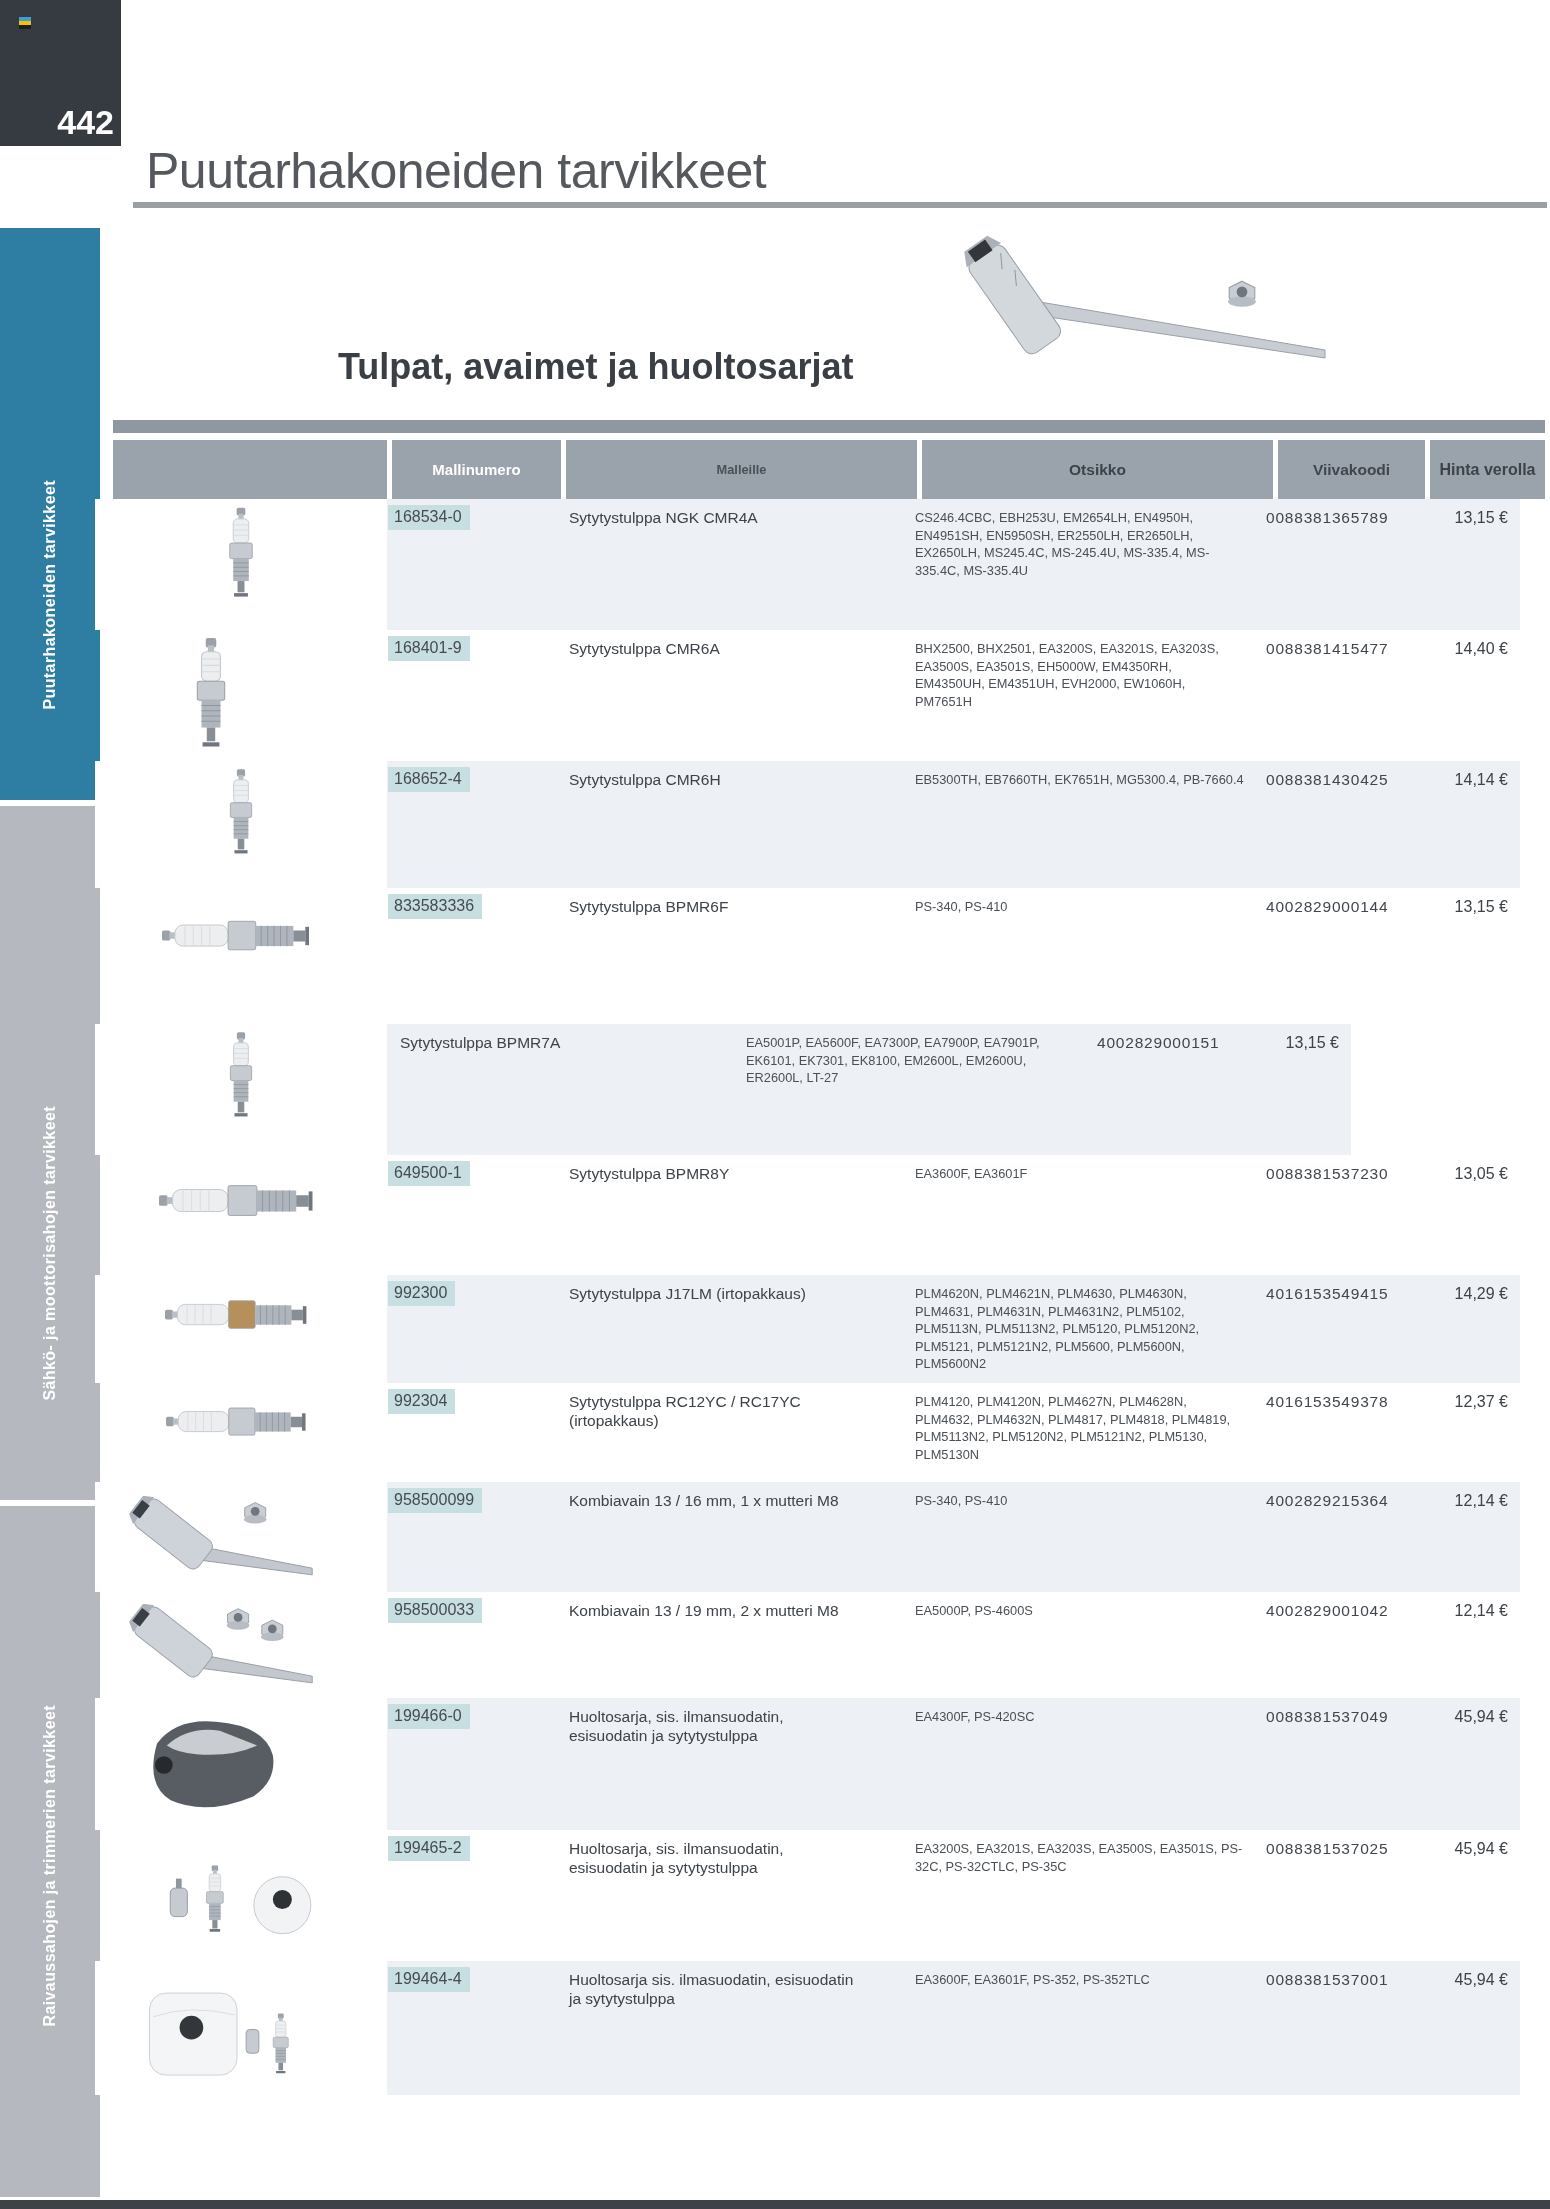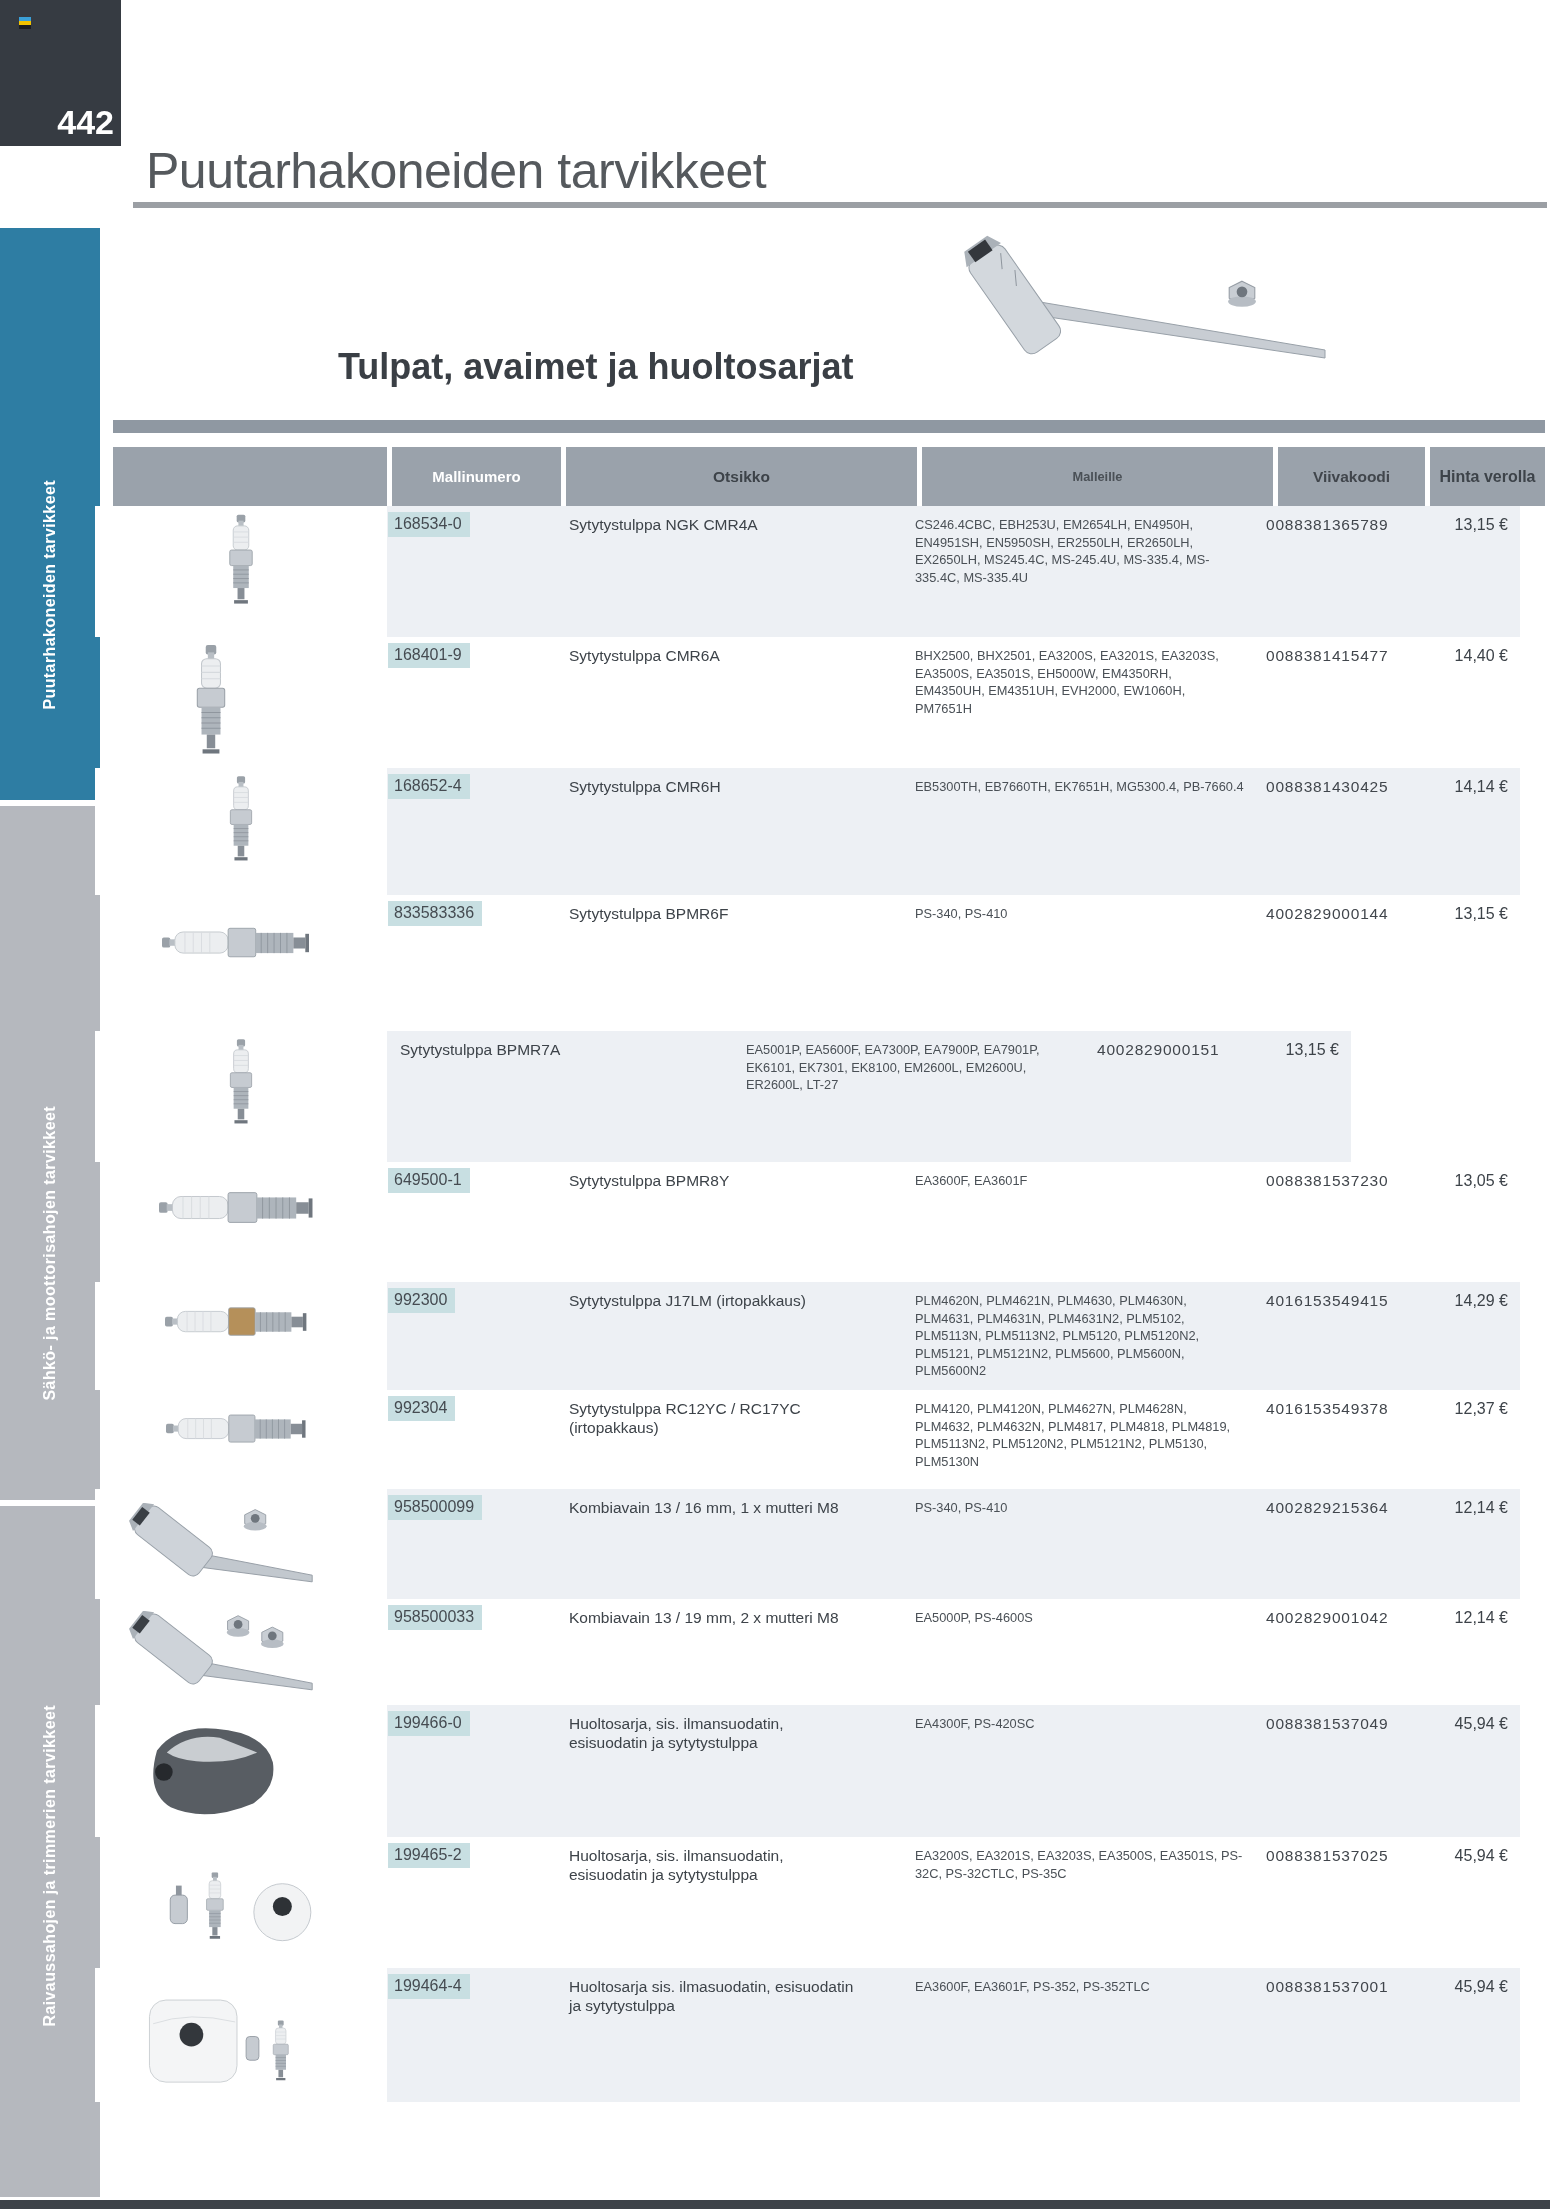--- a/index.html
+++ b/index.html
@@ -23,21 +23,21 @@
   .footerbar{position:absolute;left:0;top:2200px;width:1550px;height:9px;background:#3d4248;}
   
   .title{position:absolute;left:146px;top:146px;font-size:50px;line-height:1;color:#55595d;letter-spacing:-.5px;}
   .titlebar{position:absolute;left:133px;top:202px;width:1414px;height:6px;background:#9b9fa4;}
   .section-heading{position:absolute;left:338px;top:349px;font-size:36px;line-height:1;font-weight:bold;color:#3a3f45;}
   
   .wrench-photo{position:absolute;left:930px;top:232px;}
   
   .table{position:absolute;left:95px;top:420px;width:1450px;}
   .topbar{height:13px;background:#8f98a2;margin-left:18px;width:1432px;}
-  .hrow{display:flex;gap:5px;margin-top:14px;}
+  .hrow{display:flex;gap:5px;margin-top:7px;}
   .hc{background:#9aa2ab;color:#fff;font-weight:bold;font-size:15px;height:59px;
       display:flex;align-items:center;justify-content:center;text-align:center;
       line-height:17px;box-sizing:border-box;}
   .hc1{width:274px;margin-left:18px;}
   .row{display:flex;gap:0;width:1450px;}
   .c{flex:0 0 auto;box-sizing:border-box;background:transparent;}
   .c1{width:292px;display:flex;justify-content:center;align-items:flex-start;padding-top:8px;}
   .c2{width:169px;}
   .c3{width:351px;font-size:15.5px;color:#3d4349;padding:9px 42px 0 13px;line-height:19px;}
   .c4{width:351px;font-size:12.8px;color:#4a5056;padding:10px 14px 4px 8px;line-height:17.5px;}
@@ -146,22 +146,22 @@
     <path d="M40 52l14 8M62 50l14 8" stroke="#8f969e" fill="none"></path>
   </g>
   <use href="#nut" x="296" y="48" width="32" height="28"></use>
 </svg>
 
 <div class="table">
   <div class="topbar"></div>
   <div class="hrow">
     <div class="hc hc1"></div>
     <div class="hc c2">Mallinumero</div>
+    <div class="hc c4" style="padding:0">Malleille</div>
     <div class="hc c3" style="padding:0">Otsikko</div>
-    <div class="hc c4" style="padding:0">Malleille</div>
     <div class="hc c5" style="padding:0;letter-spacing:0">Viivakoodi</div>
     <div class="hc c6" style="padding:0;text-align:center">Hinta verolla</div>
   </div>
 
   <div class="row t" style="height:131px">
     <div class="c c1">
       <svg width="38" height="98">
           <use href="#plug-v" width="38" height="98"></use>
         </svg>
     </div>

